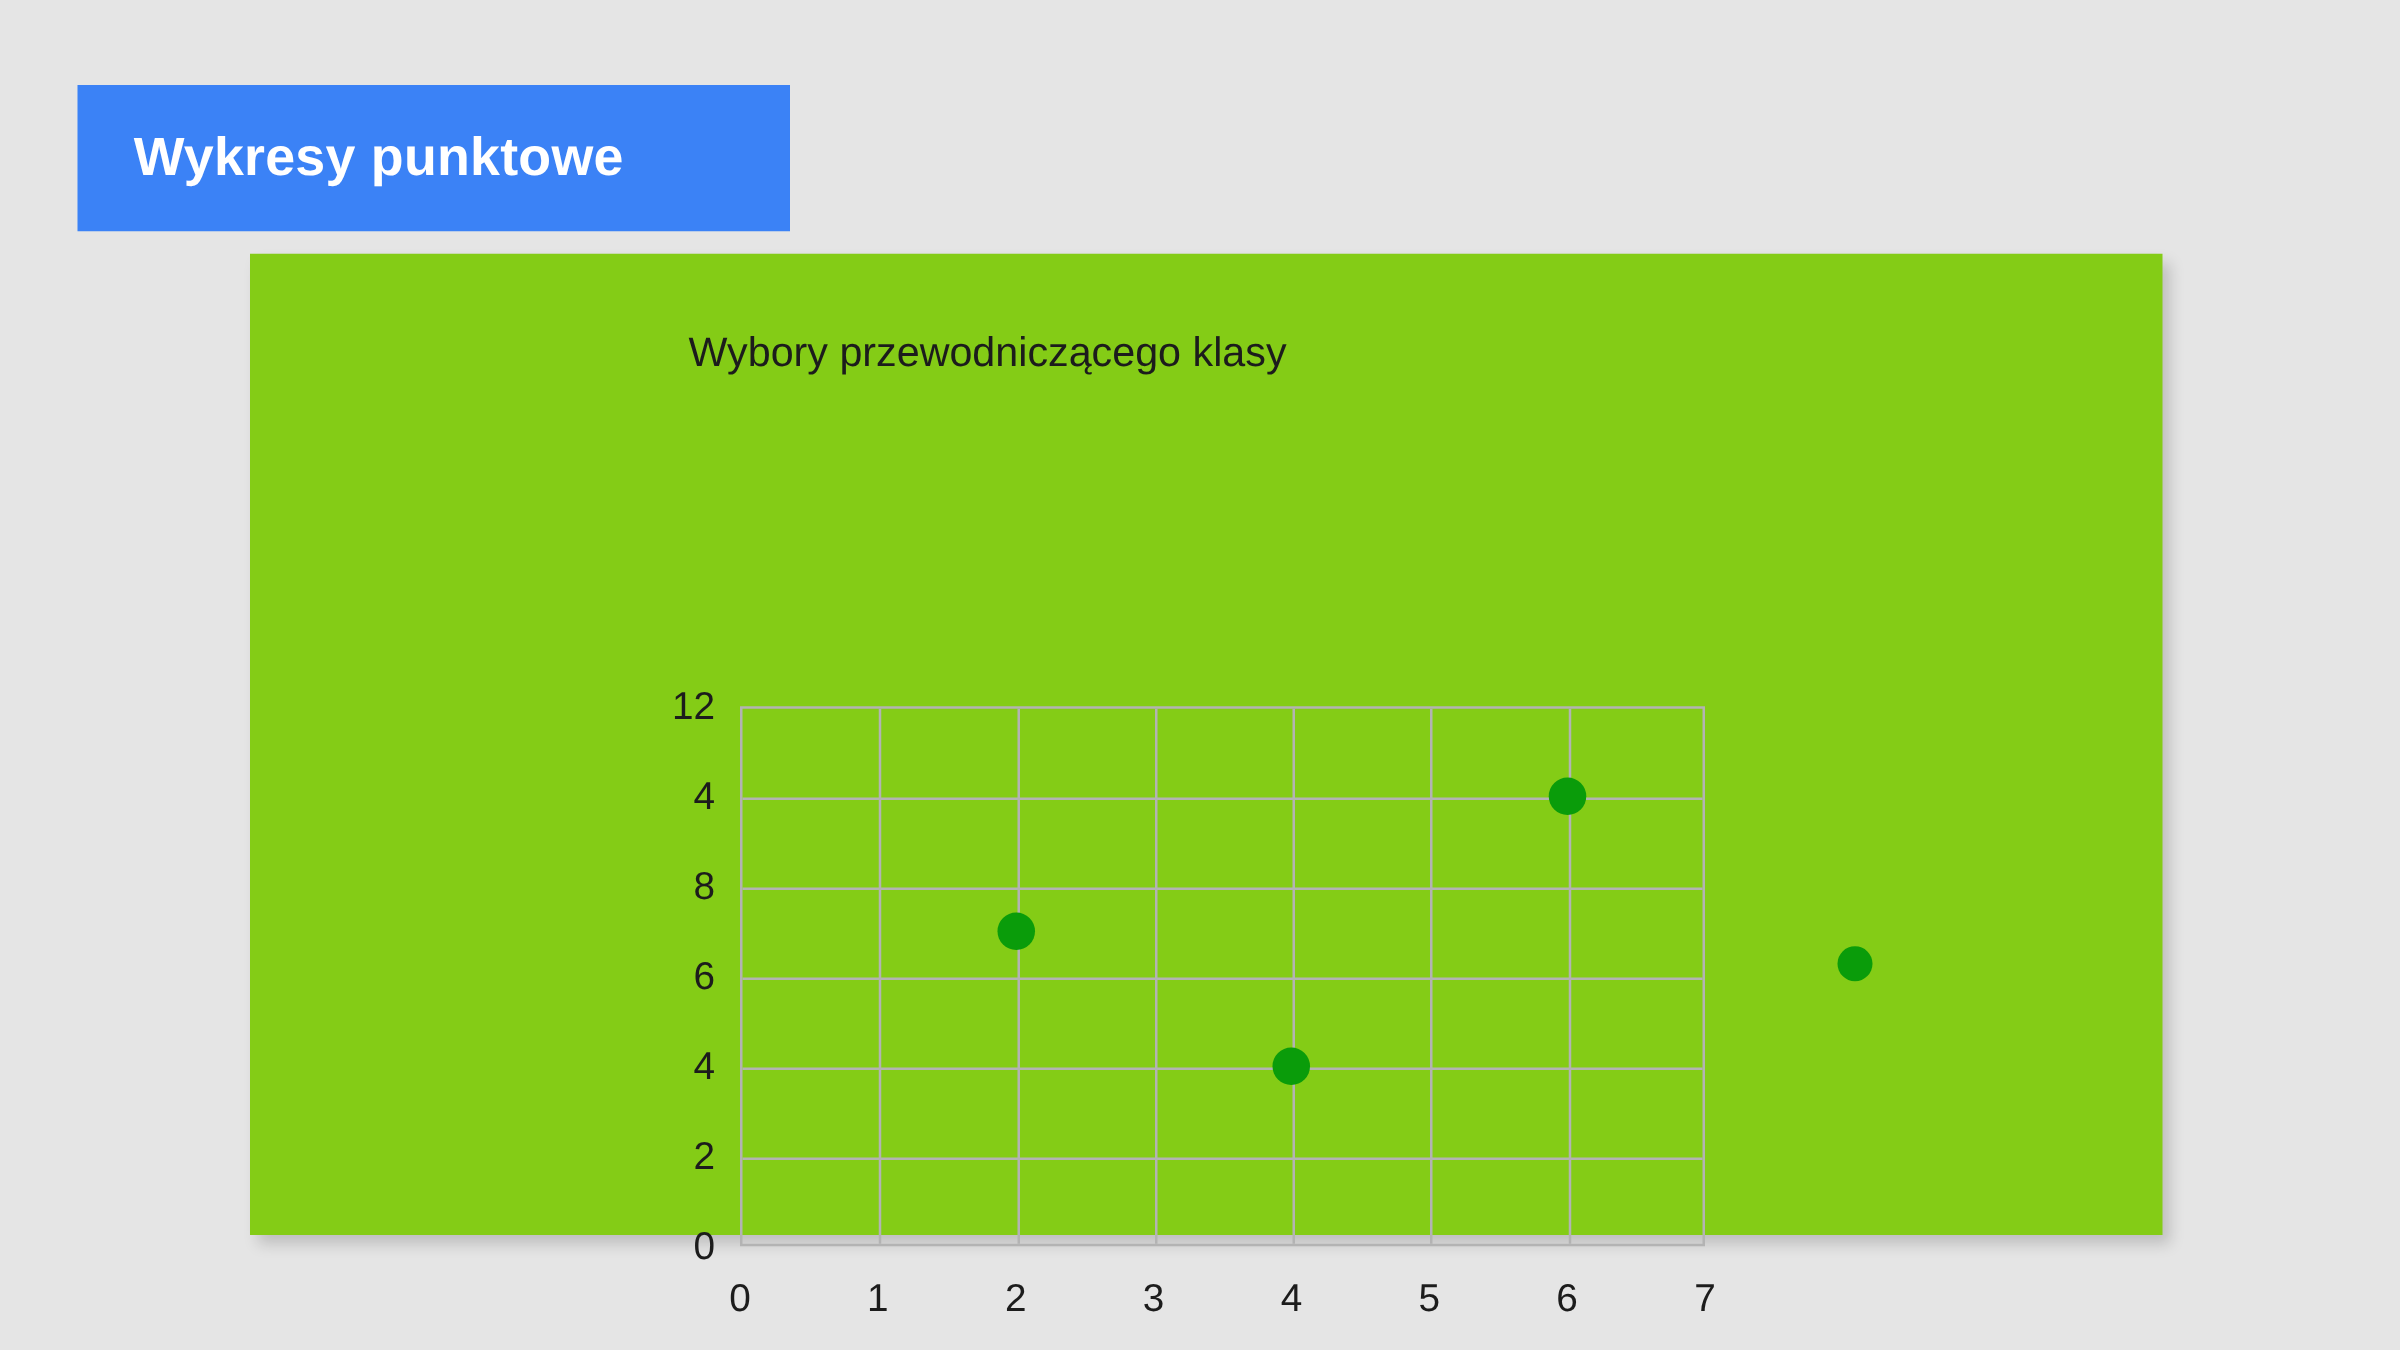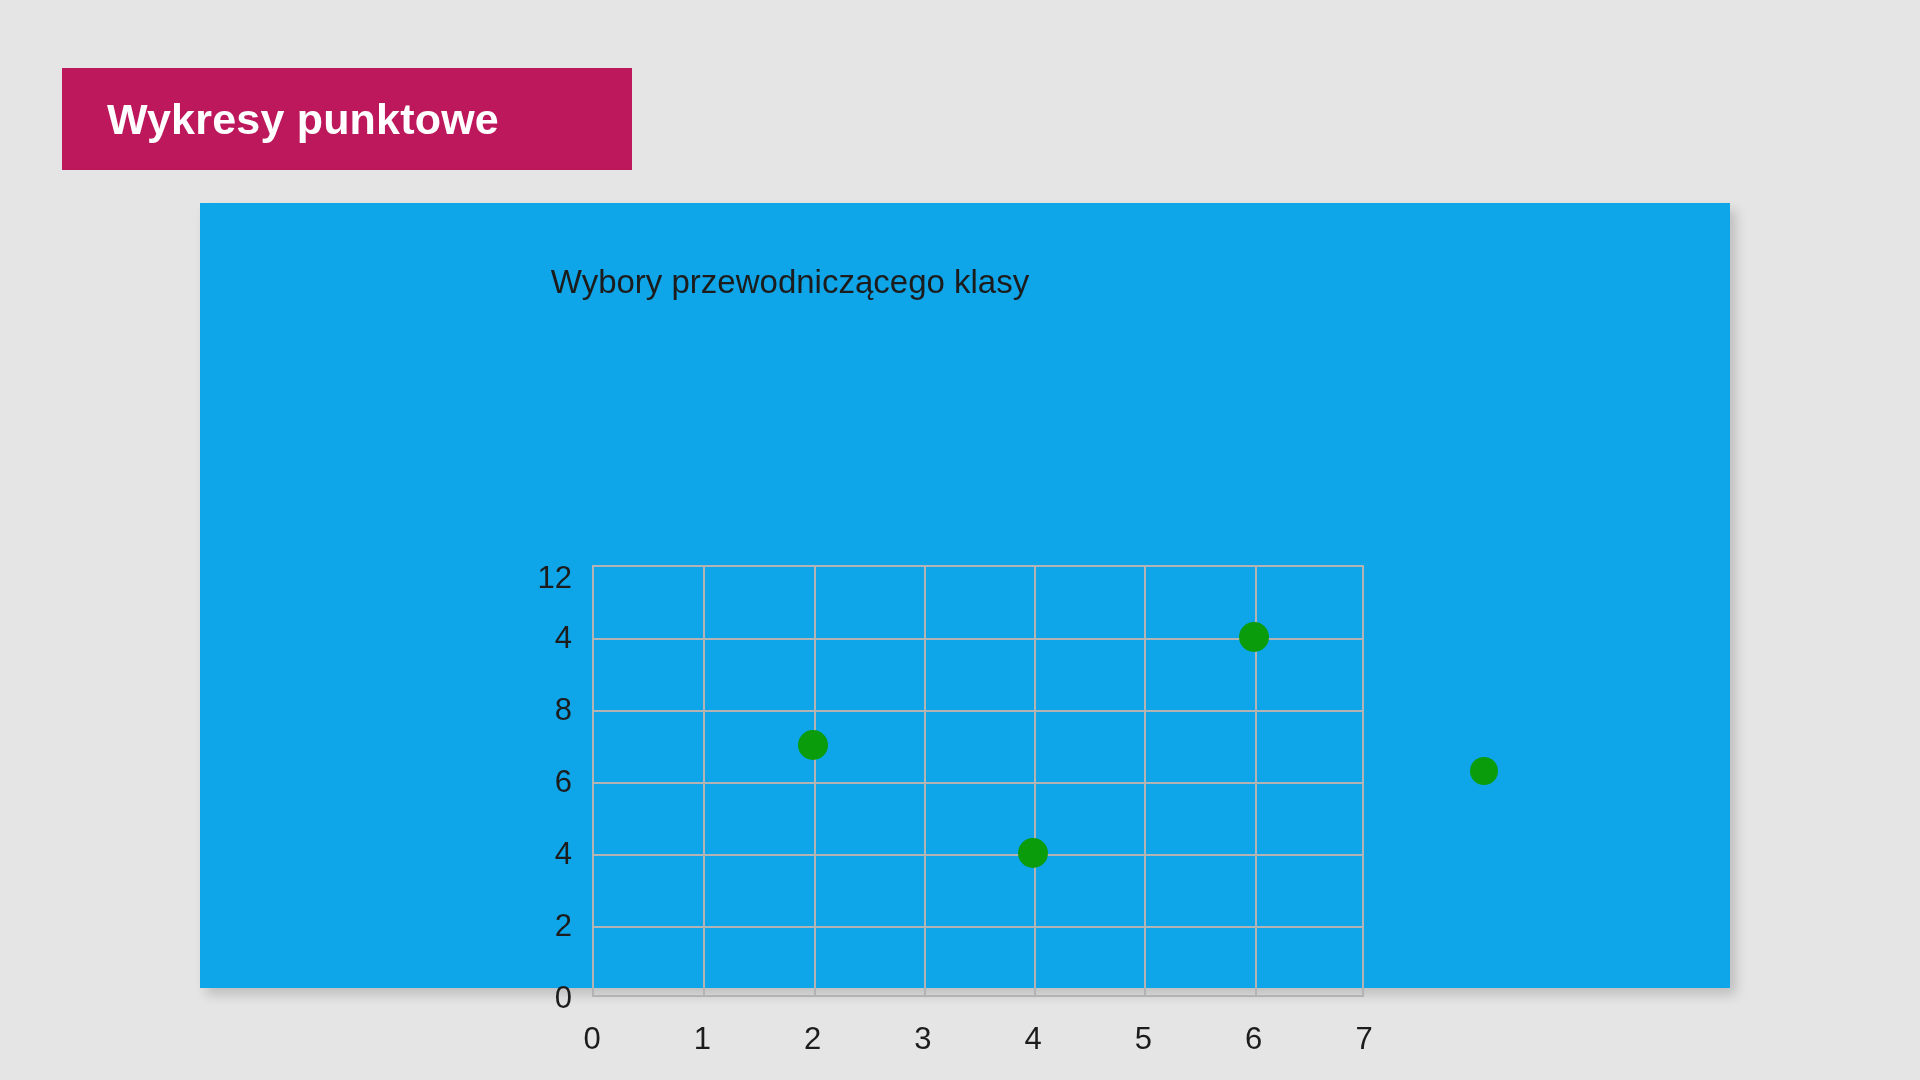--- a/index.html
+++ b/index.html
@@ -14,22 +14,22 @@
     overflow: hidden;
     position: relative;
   }
 
   
   #header-banner {
     position: absolute;
     left: 62px;
     top: 68px;
     width: 570px;
-    height: 102px;
-    background: #be185d;
+    height: 117px;
+    background: #3b82f6;
     display: flex;
     align-items: center;
     box-sizing: border-box;
     padding-left: 45px;
   }
   #header-banner .banner-text {
     color: #ffffff;
     font-size: 43px;
     font-weight: bold;
     letter-spacing: 0.2px;
@@ -37,21 +37,21 @@
     white-space: nowrap;
   }
 
   
   #chart-card {
     position: absolute;
     left: 200px;
     top: 203px;
     width: 1530px;
     height: 785px;
-    background: #0ea5e9;
+    background: #84cc16;
     box-shadow: 6px 7px 11px rgba(0,0,0,0.17);
   }
 
   
   #chart-title {
     position: absolute;
     left: 0;
     top: 60px;
     width: 1180px;
     text-align: center;
@@ -171,21 +171,21 @@
 
   <div id="chart-title">Wybory przewodniczącego klasy</div>
 
   <div id="y-ticks">
       <div class="y-tick" style="top: 432px;">0</div>
       <div class="y-tick" style="top: 360px;">2</div>
       <div class="y-tick" style="top: 288px;">4</div>
       <div class="y-tick" style="top: 216px;">6</div>
       <div class="y-tick" style="top: 144px;">8</div>
       <div class="y-tick" style="top: 72px;">4</div>
-      <div class="y-tick" style="top: 12px;">12</div>
+      <div class="y-tick" style="top: 0px;">12</div>
     </div>
 
   <div id="plot-wrap">
     <div id="grid">
         <div class="grid-line-v" style="left: 109.286px;"></div>
         <div class="grid-line-v" style="left: 219.571px;"></div>
         <div class="grid-line-v" style="left: 329.857px;"></div>
         <div class="grid-line-v" style="left: 440.143px;"></div>
         <div class="grid-line-v" style="left: 550.429px;"></div>
         <div class="grid-line-v" style="left: 660.714px;"></div>

